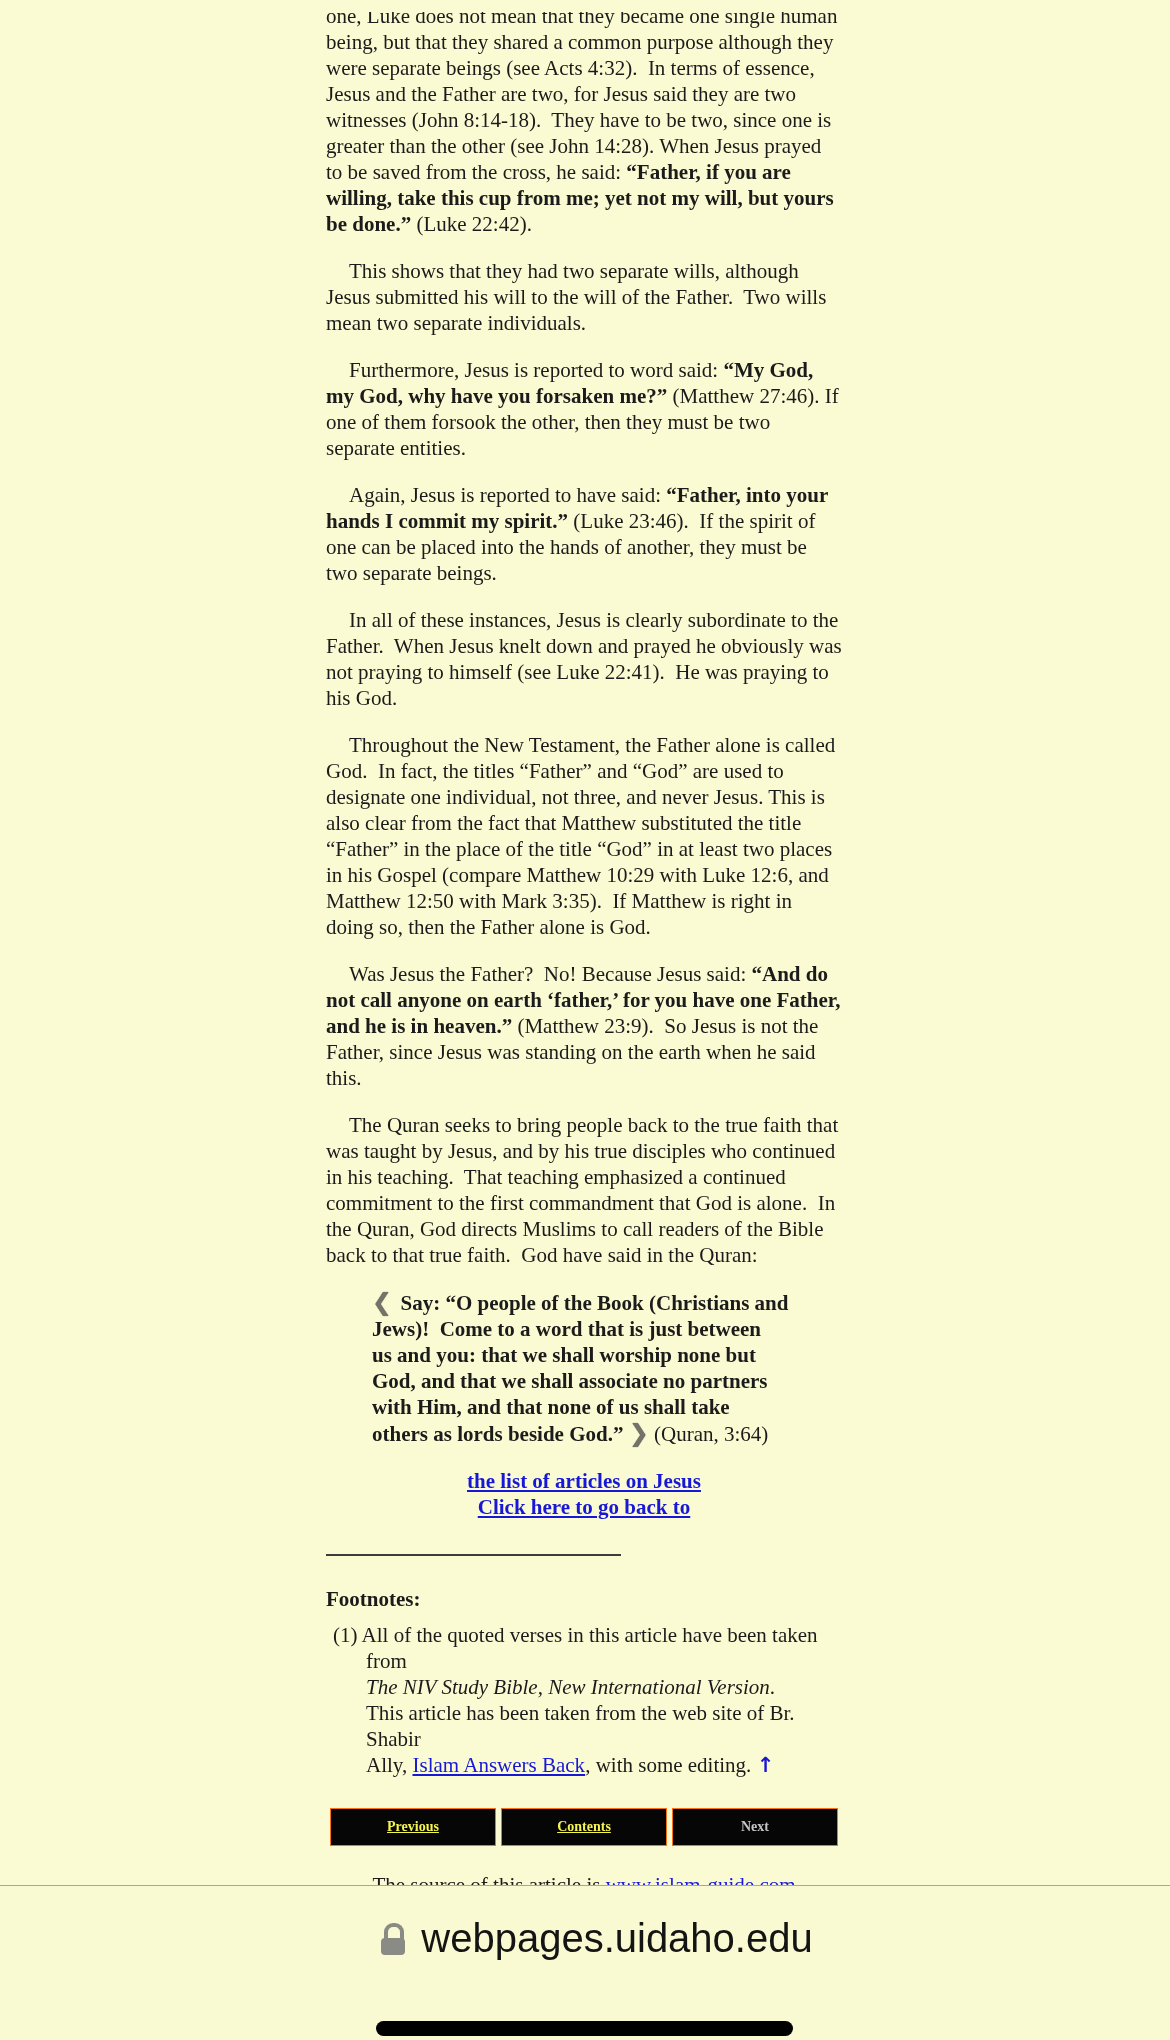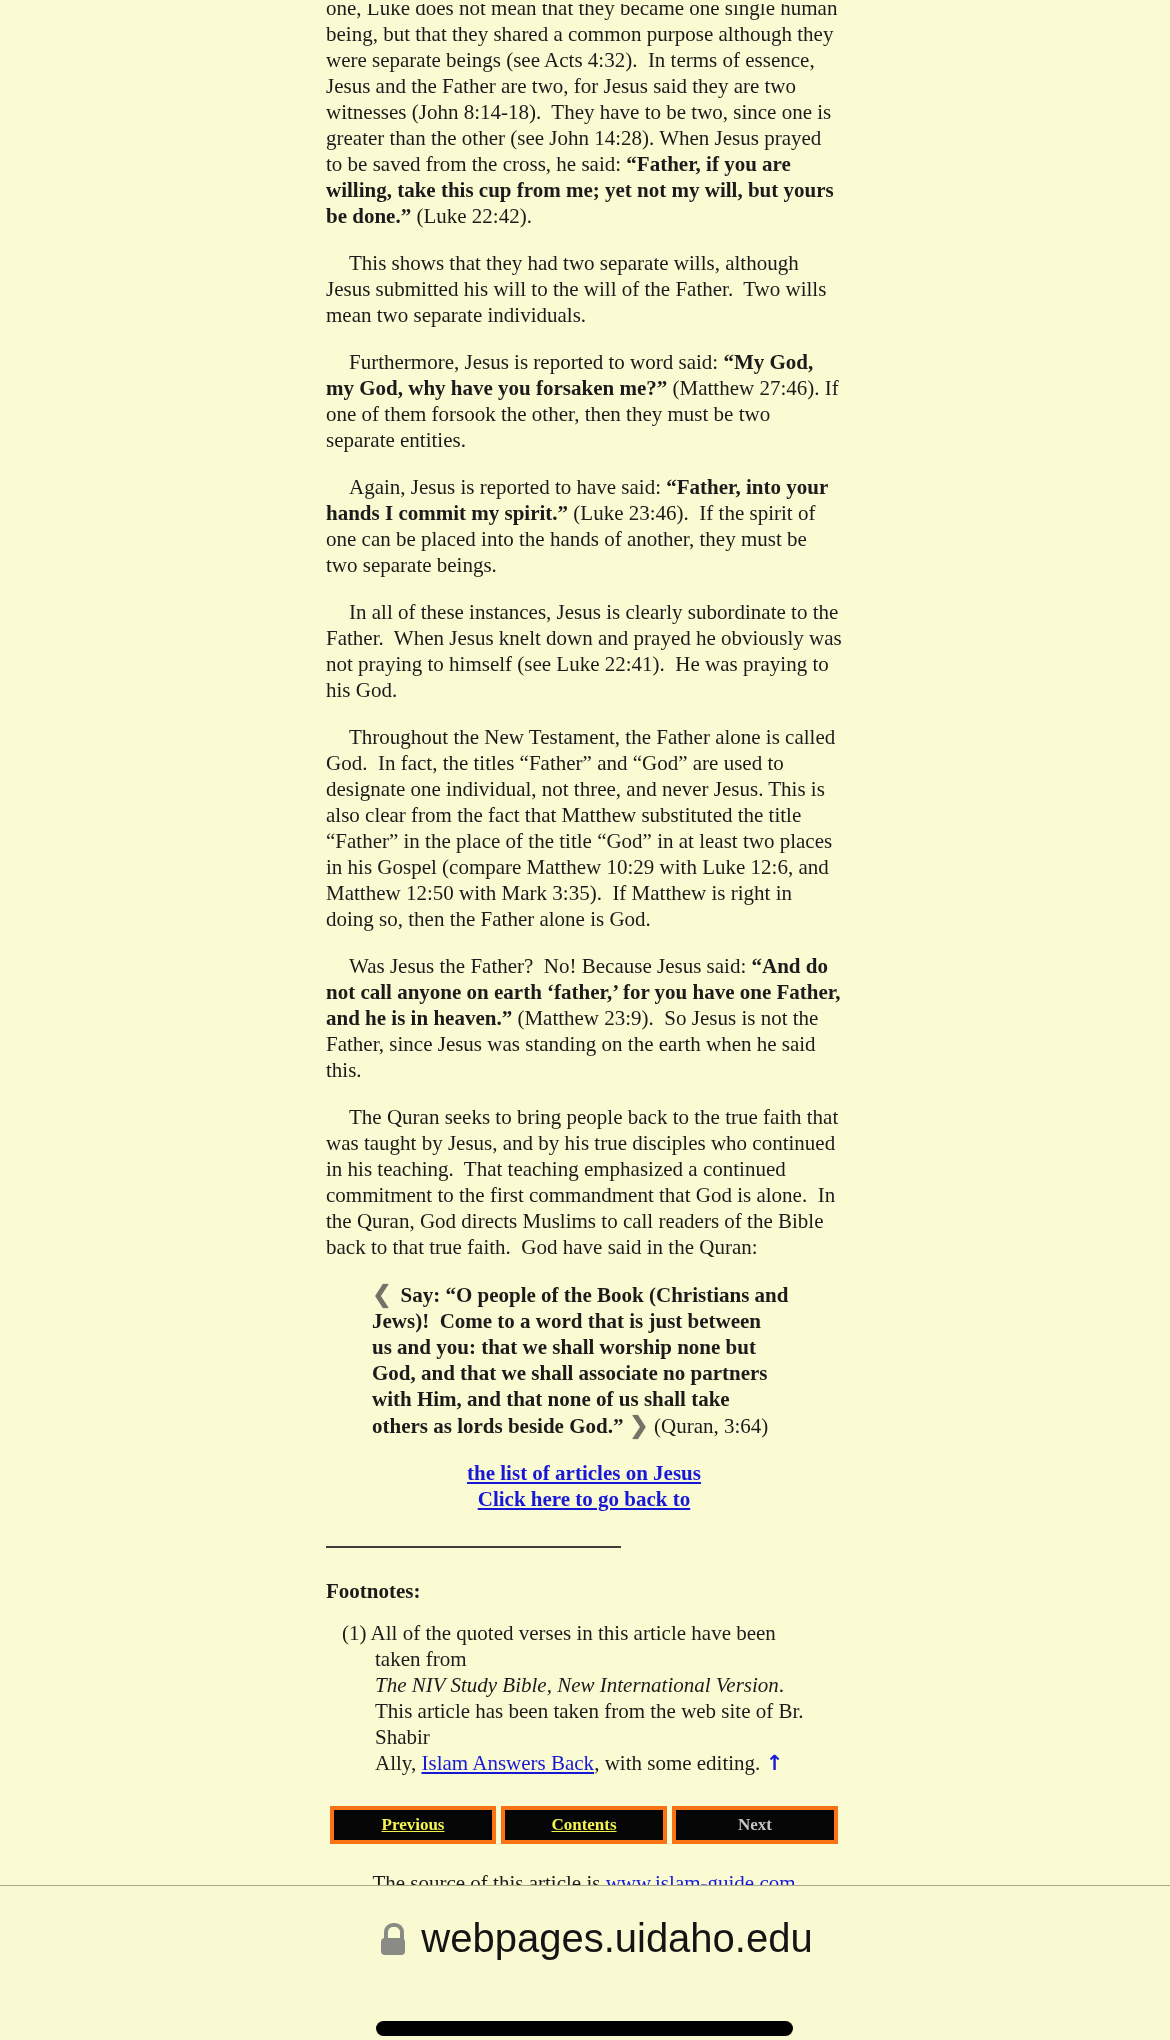--- a/index.html
+++ b/index.html
@@ -1,38 +1,38 @@
 <!DOCTYPE html>
 <html><head>
 <meta charset="utf-8">
 <style>
   html,body{margin:0;padding:0;background:#fbfbd3;}
   .screen{position:relative;width:1170px;height:2040px;overflow:hidden;background:#fbfbd3;
           font-family:"Liberation Serif",serif;color:#1b1b1b;}
-  .content{position:absolute;left:0;top:4px;width:1170px;height:1885px;overflow:hidden;text-decoration:underline;}
+  .content{position:absolute;left:0;top:12px;width:1170px;height:1885px;overflow:hidden;text-decoration:underline;}
   .article{position:absolute;left:326px;top:-9px;width:516px;font-size:21px;line-height:26px;}
   .para{margin:21px 0;text-indent:23px;white-space:pre-wrap;}
   .para.first{margin-top:0;text-indent:0;}
   .b{font-weight:bold;}
   .i{font-style:italic;}
   .lnk{color:#1717d8;text-decoration:underline;cursor:pointer;}
   .quote{margin:13px 0 21px 46px;font-weight:bold;white-space:pre-wrap;}
   .quote .plain{font-weight:normal;}
   .ornate{font-family:"DejaVu Sans",sans-serif;color:#73736a;font-weight:bold;font-size:24px;
           text-shadow:0 0 1px #44443c;}
   .back-link{display:block;margin:21px 0;text-align:center;font-weight:bold;color:#1717d8;
              text-decoration:underline;cursor:pointer;}
   .back-link span{display:block;}
   .rule{margin:34px 0 30px 0;width:295px;border-top:2px solid #3c3c3c;height:0;}
   .fn-heading{font-weight:bold;margin:0 0 10px 0;}
-  .footnote{margin:16px;padding-left:33px;text-indent:-33px;white-space:pre-wrap;}
+  .footnote{margin:7px;padding-left:33px;text-indent:-33px;white-space:pre-wrap;}
   .arrow{font-family:"DejaVu Sans",sans-serif;color:#1717d8;font-weight:bold;text-decoration:none;}
   .nav-row{margin-top:30px;display:flex;justify-content:center;gap:5px;}
-  .nav-btn{box-sizing:border-box;width:166px;height:38px;background:#060606;border:4px solid #f97316;
-           display:flex;align-items:center;justify-content:center;font-weight:bold;font-size:17px;cursor:pointer;}
+  .nav-btn{box-sizing:border-box;width:166px;height:38px;background:#060606;border:1px solid #f97316;
+           display:flex;align-items:center;justify-content:center;font-weight:bold;font-size:14px;cursor:pointer;}
   .nav-btn.active .lbl{color:#f5f550;text-decoration:underline;}
   .nav-btn.inactive .lbl{color:#c4c4c4;text-decoration:none;}
   .source{margin:26px 0 0 0;text-align:center;white-space:pre-wrap;}
   .bottom-bar{position:absolute;left:0;top:1885px;width:1170px;height:155px;background:#fafad2;
               border-top:1px solid rgba(102,102,80,0.55);}
   .url-row{display:flex;justify-content:center;align-items:center;gap:16px;padding-top:30px;
            font-family:"Liberation Sans",sans-serif;font-size:40px;color:#141414;cursor:pointer;padding-left:24px;}
   .lock{position:relative;width:24px;height:32px;flex:0 0 auto;}
   .lock .shackle{position:absolute;left:3px;top:0;width:12px;height:14px;border:4px solid #8b8b85;
                  border-bottom:none;border-radius:9px 9px 0 0;}

